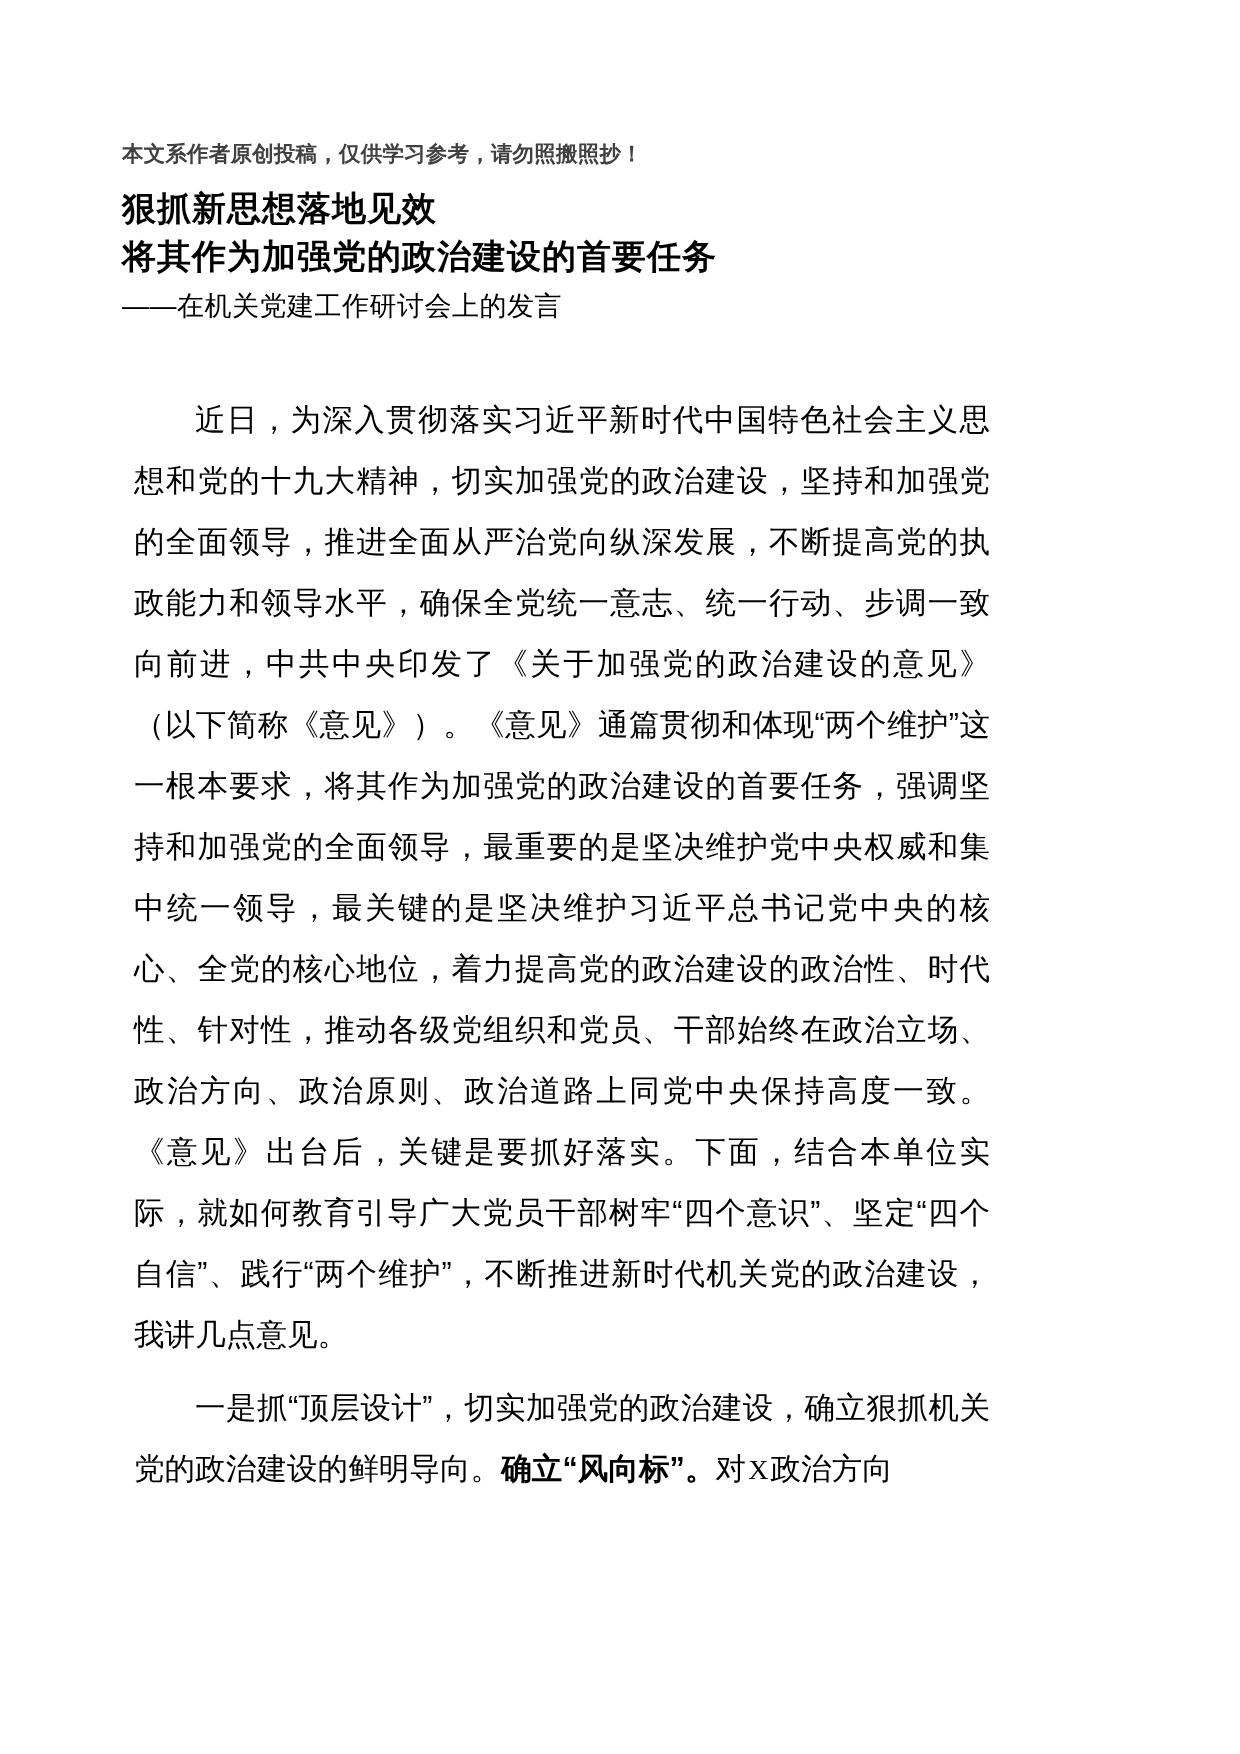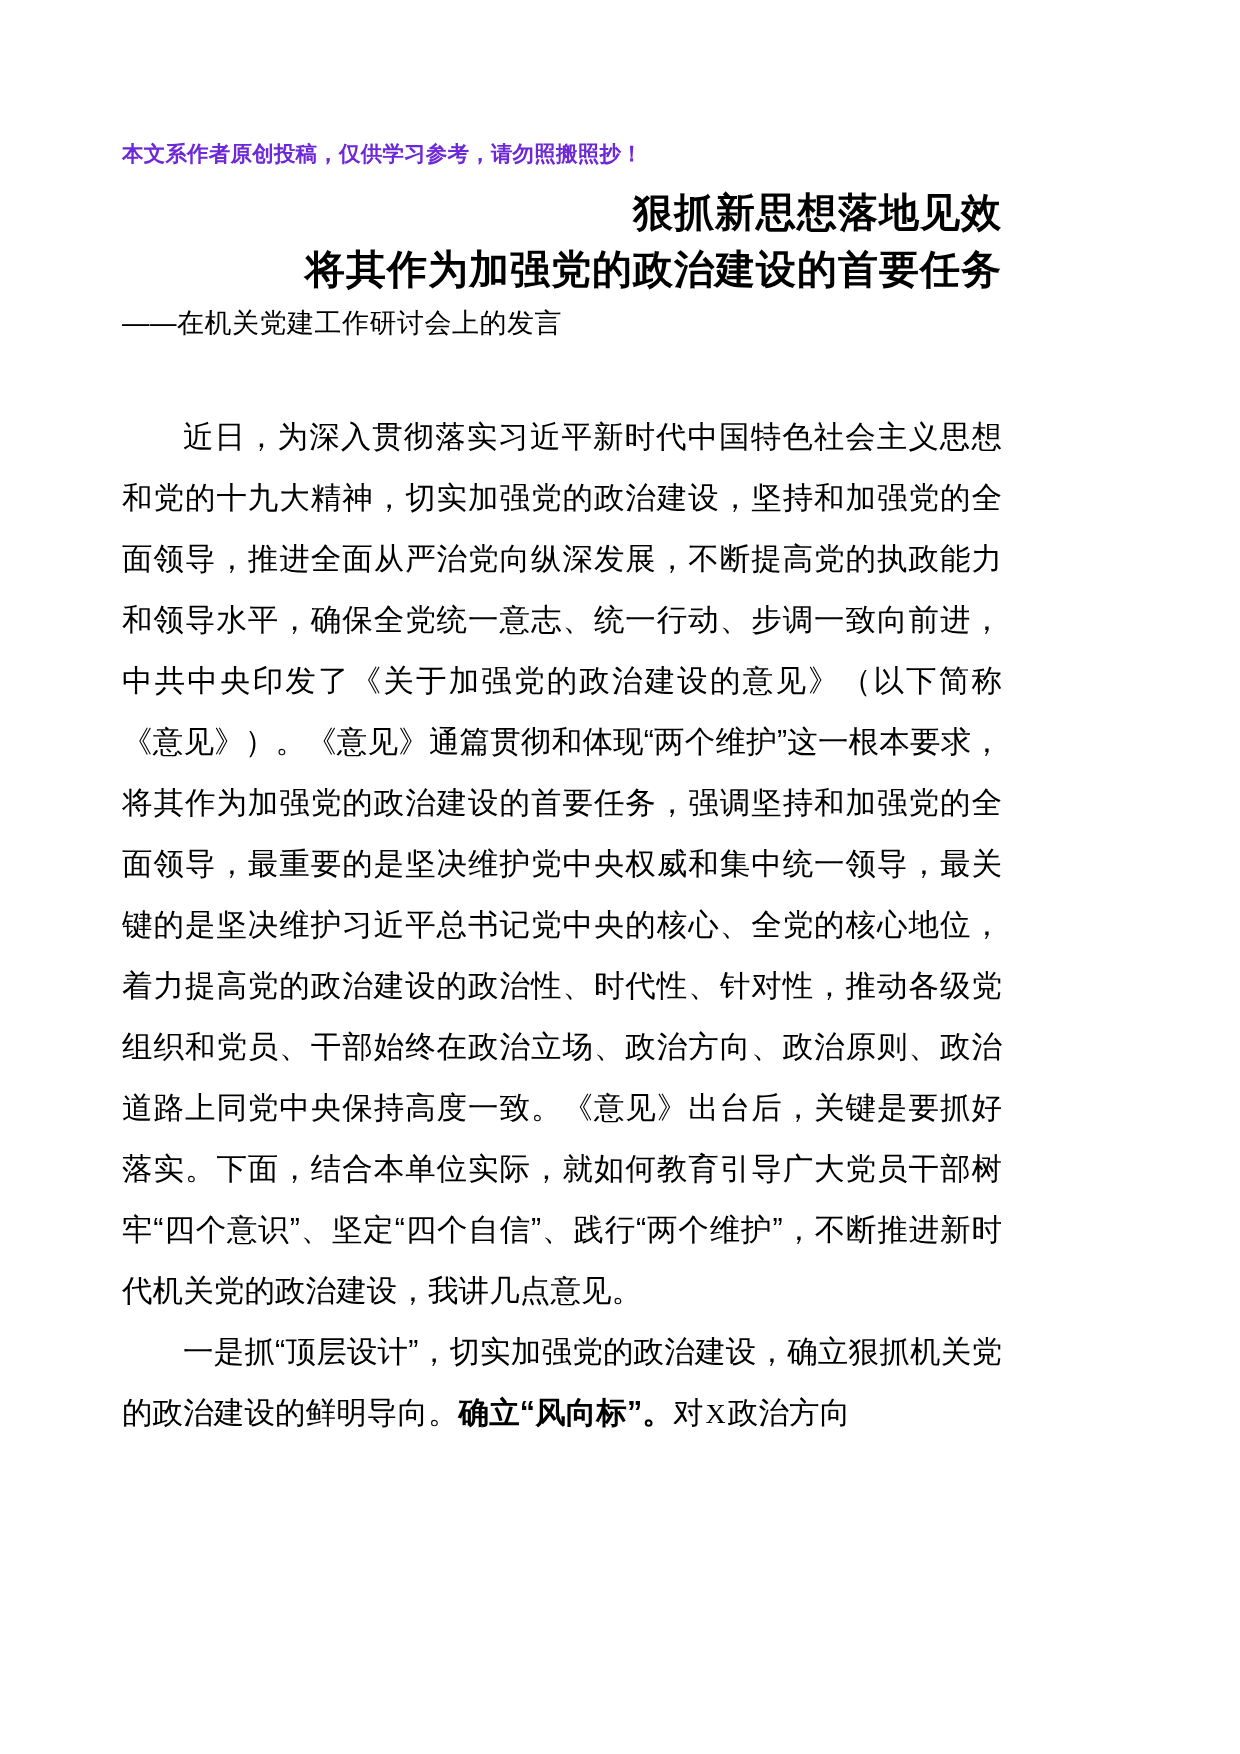--- a/index.html
+++ b/index.html
@@ -32,27 +32,27 @@
   }
 
   
   .notice {
     font-size: 21.5px;
     font-weight: 700;
     letter-spacing: 0.2px;
     line-height: 1.2;
     margin-top: 142px;
     white-space: nowrap;
-    color: #6d28d9;
+    color: #404040;
   }
 
   
   .doc-title {
-    text-align: right;
-    font-size: 40px;
+    text-align: left;
+    font-size: 34px;
     font-weight: 700;
     line-height: 1.42;
     letter-spacing: 1px;
     margin-top: 16px;
     color: #000;
   }
   .doc-title .tline {
     display: block;
     white-space: nowrap;
   }
@@ -72,21 +72,21 @@
   .body-text {
     margin-top: 62px;
     font-size: 30.5px;
     line-height: 61px;
     text-align: justify;
     text-justify: inter-ideograph;
     letter-spacing: 0.1px;
     color: #000;
   }
   .body-text p {
-    margin: 0;
+    margin: 12px;
     text-indent: 2em;
   }
   .body-text p + p {
     margin-top: 0;
   }
   .body-text b,
   .body-text .strong {
     font-weight: 700;
   }
   .latin {

